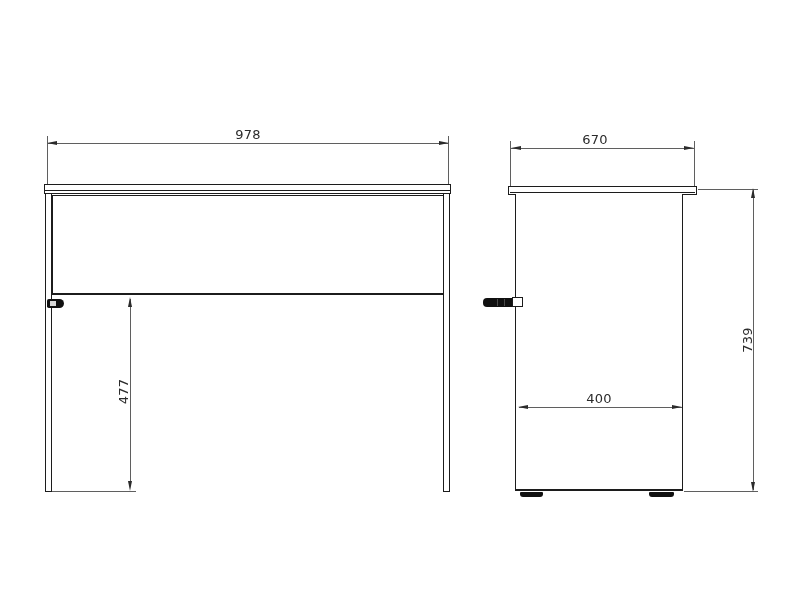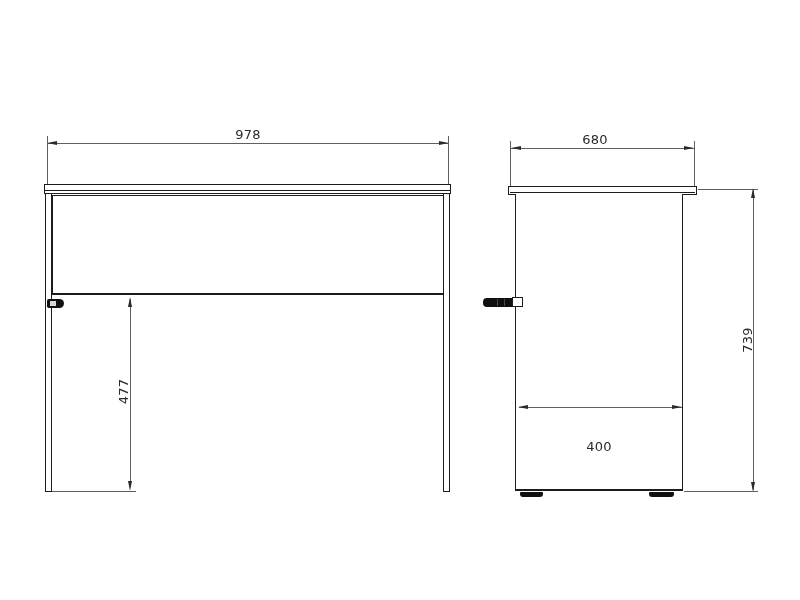--- a/index.html
+++ b/index.html
@@ -73,37 +73,37 @@
     <div class="hline" style="left:52px;top:490.5px;width:84px;"></div>
   </div>
 
   <div class="abs" style="left:470px;top:0;width:330px;height:600px;">
 
     <div class="vline" style="left:40px;top:141px;height:45px;"></div>
     <div class="vline" style="left:224px;top:141px;height:45px;"></div>
     <div class="hline" style="left:40.5px;top:147.5px;width:184px;"></div>
     <div class="arr a-left" style="left:41px;top:145.5px;"></div>
     <div class="arr a-right" style="left:214px;top:145.5px;"></div>
-    <div class="dimtext" style="left:95px;top:133px;width:60px;">680</div>
+    <div class="dimtext" style="left:95px;top:133px;width:60px;">670</div>
 
     <div class="part" style="left:38px;top:186px;width:189px;height:8.5px;"></div>
     <div class="hline objline" style="left:40px;top:191.5px;width:185px;"></div>
 
     <div class="part" style="left:45px;top:194px;width:168px;height:297px;border-width:0 1.5px 2.4px 1.5px;"></div>
 
     <div class="screw" style="left:13px;top:297.5px;width:31px;height:9px;">
       <span class="slit" style="left:14px;"></span>
       <span class="slit" style="left:21px;"></span>
     </div>
     <div class="plate" style="left:42px;top:296.5px;width:10.5px;height:10.5px;"></div>
 
     <div class="hline" style="left:48.5px;top:407px;width:163px;"></div>
     <div class="arr a-left" style="left:47.5px;top:405px;"></div>
     <div class="arr a-right" style="left:202px;top:405px;"></div>
-    <div class="dimtext" style="left:99px;top:392px;width:60px;margin-top:48px;">400</div>
+    <div class="dimtext" style="left:99px;top:392px;width:60px;">400</div>
 
     <div class="hline" style="left:228px;top:188.5px;width:60px;"></div>
     <div class="hline" style="left:214px;top:490.5px;width:74px;"></div>
     <div class="vline" style="left:282.5px;top:190px;height:300px;"></div>
     <div class="arr a-up" style="left:280.5px;top:188px;"></div>
     <div class="arr a-down" style="left:280.5px;top:482px;"></div>
     <div class="dimtext vert" style="left:248px;top:333px;width:60px;height:14px;">739</div>
 
     <div class="glide" style="left:50px;top:491.5px;width:23px;height:5px;"></div>
     <div class="glide" style="left:179px;top:491.5px;width:25px;height:5px;"></div>

